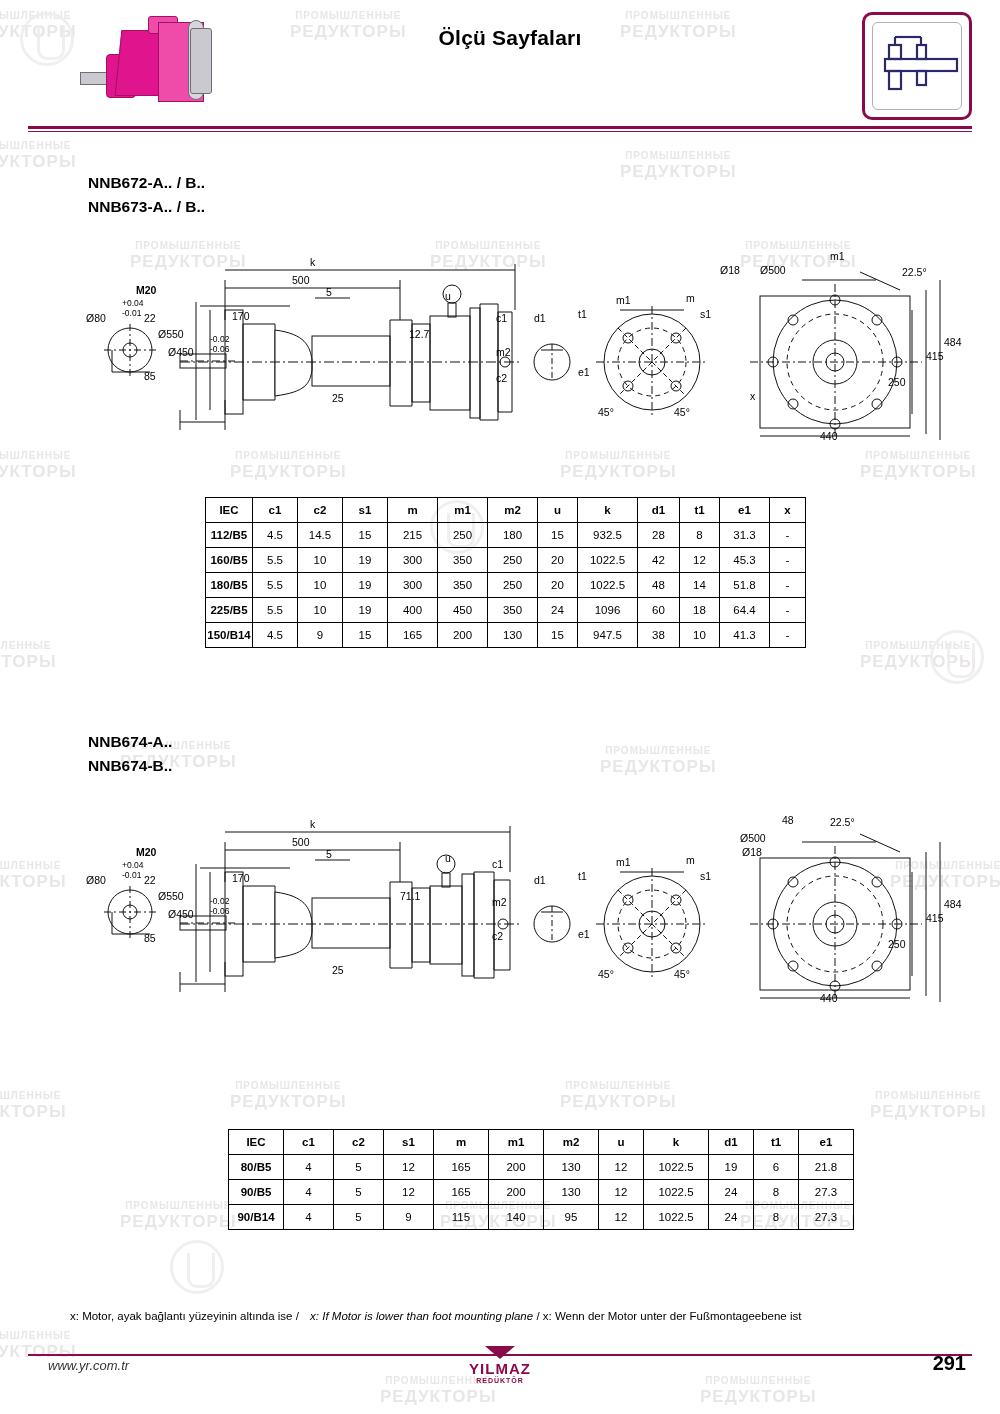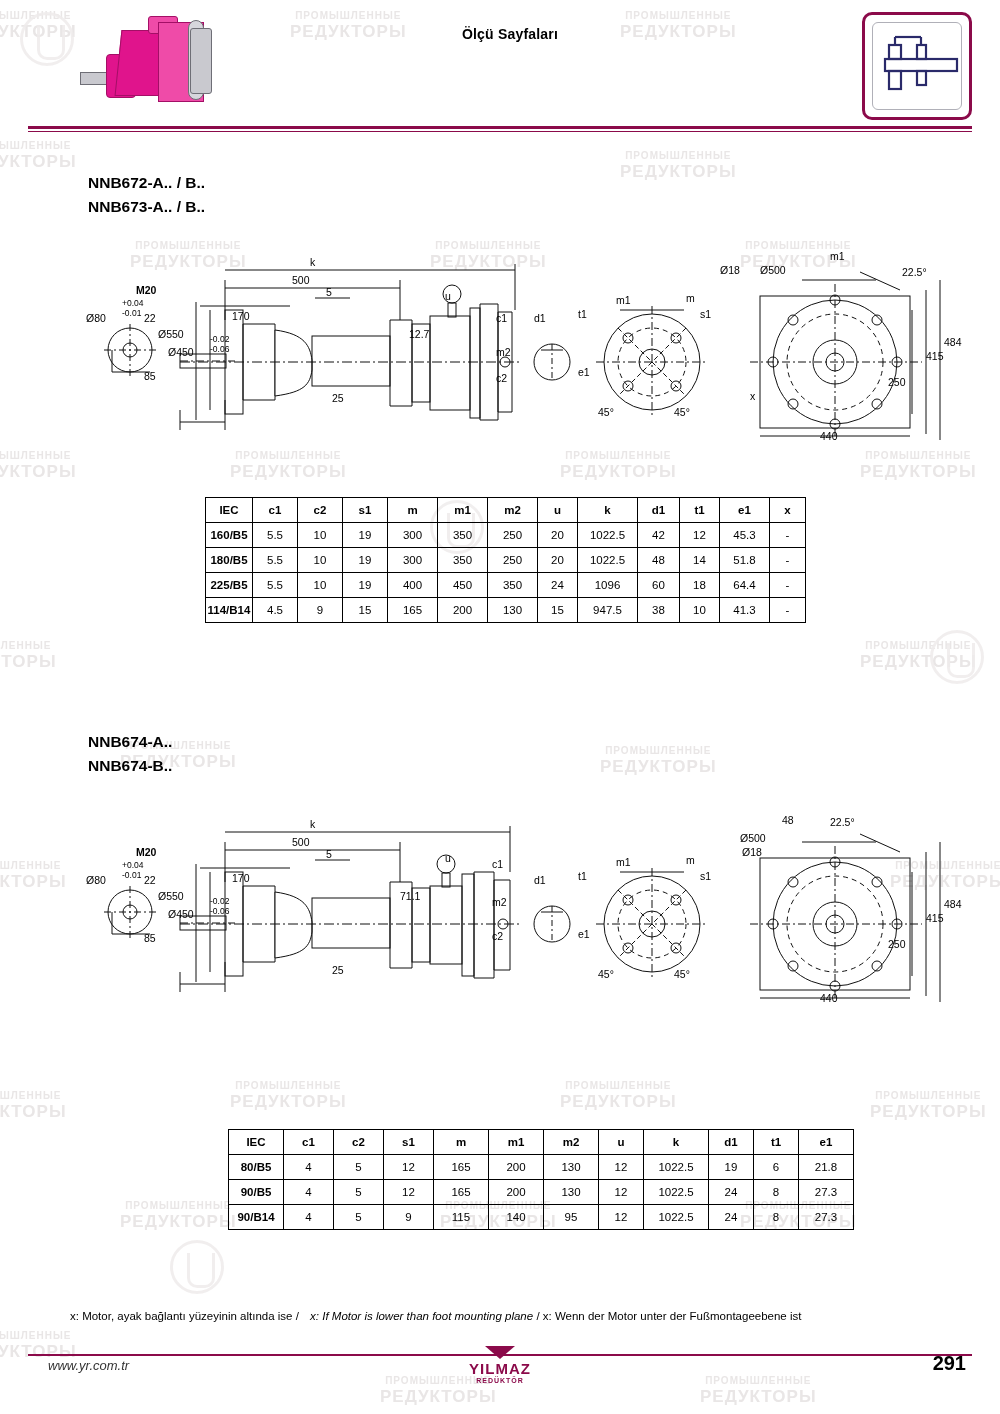--- a/index.html
+++ b/index.html
@@ -48,21 +48,21 @@
     position:absolute; left:28px; top:126px; width:944px; height:3px;
     background:#8b0a4a;
   }
   .header-rule2{
     position:absolute; left:28px; top:131px; width:944px; height:1px;
     background:#8b0a4a;
   }
   .head-titles{
     position:absolute; left:300px; top:26px; width:420px; text-align:center;
   }
-  .head-titles .t1{ font-size:14px; font-weight:700; letter-spacing:.2px; }
+  .head-titles .t1{ font-size:21px; font-weight:700; letter-spacing:.2px; }
   .head-titles .t2{ font-size:19px; font-style:italic; margin-top:4px; }
   .head-titles .t3{ font-size:17px; margin-top:4px; }
 
   
   .prod-img{ position:absolute; left:62px; top:14px; width:170px; height:110px; }
   .prod-img .body{
     position:absolute; left:56px; top:16px; width:76px; height:66px;
     background:#e0148c; border:1px solid #a30f66;
     transform:skewX(-6deg);
   }
@@ -448,20 +448,35 @@
           <th style="width: 40px;">u</th>
           <th style="width: 60px;">k</th>
           <th style="width: 42px;">d1</th>
           <th style="width: 40px;">t1</th>
           <th style="width: 50px;">e1</th>
           <th style="width: 36px;">x</th>
         </tr>
       </thead>
     <tbody>
         <tr>
+          <td>112/B5</td>
+          <td>4.5</td>
+          <td>14.5</td>
+          <td>15</td>
+          <td>215</td>
+          <td>250</td>
+          <td>180</td>
+          <td>15</td>
+          <td>932.5</td>
+          <td>28</td>
+          <td>8</td>
+          <td>31.3</td>
+          <td>-</td>
+        </tr>
+        <tr>
           <td>160/B5</td>
           <td>5.5</td>
           <td>10</td>
           <td>19</td>
           <td>300</td>
           <td>350</td>
           <td>250</td>
           <td>20</td>
           <td>1022.5</td>
           <td>42</td>
@@ -493,21 +508,21 @@
           <td>450</td>
           <td>350</td>
           <td>24</td>
           <td>1096</td>
           <td>60</td>
           <td>18</td>
           <td>64.4</td>
           <td>-</td>
         </tr>
         <tr>
-          <td>114/B14</td>
+          <td>150/B14</td>
           <td>4.5</td>
           <td>9</td>
           <td>15</td>
           <td>165</td>
           <td>200</td>
           <td>130</td>
           <td>15</td>
           <td>947.5</td>
           <td>38</td>
           <td>10</td>

